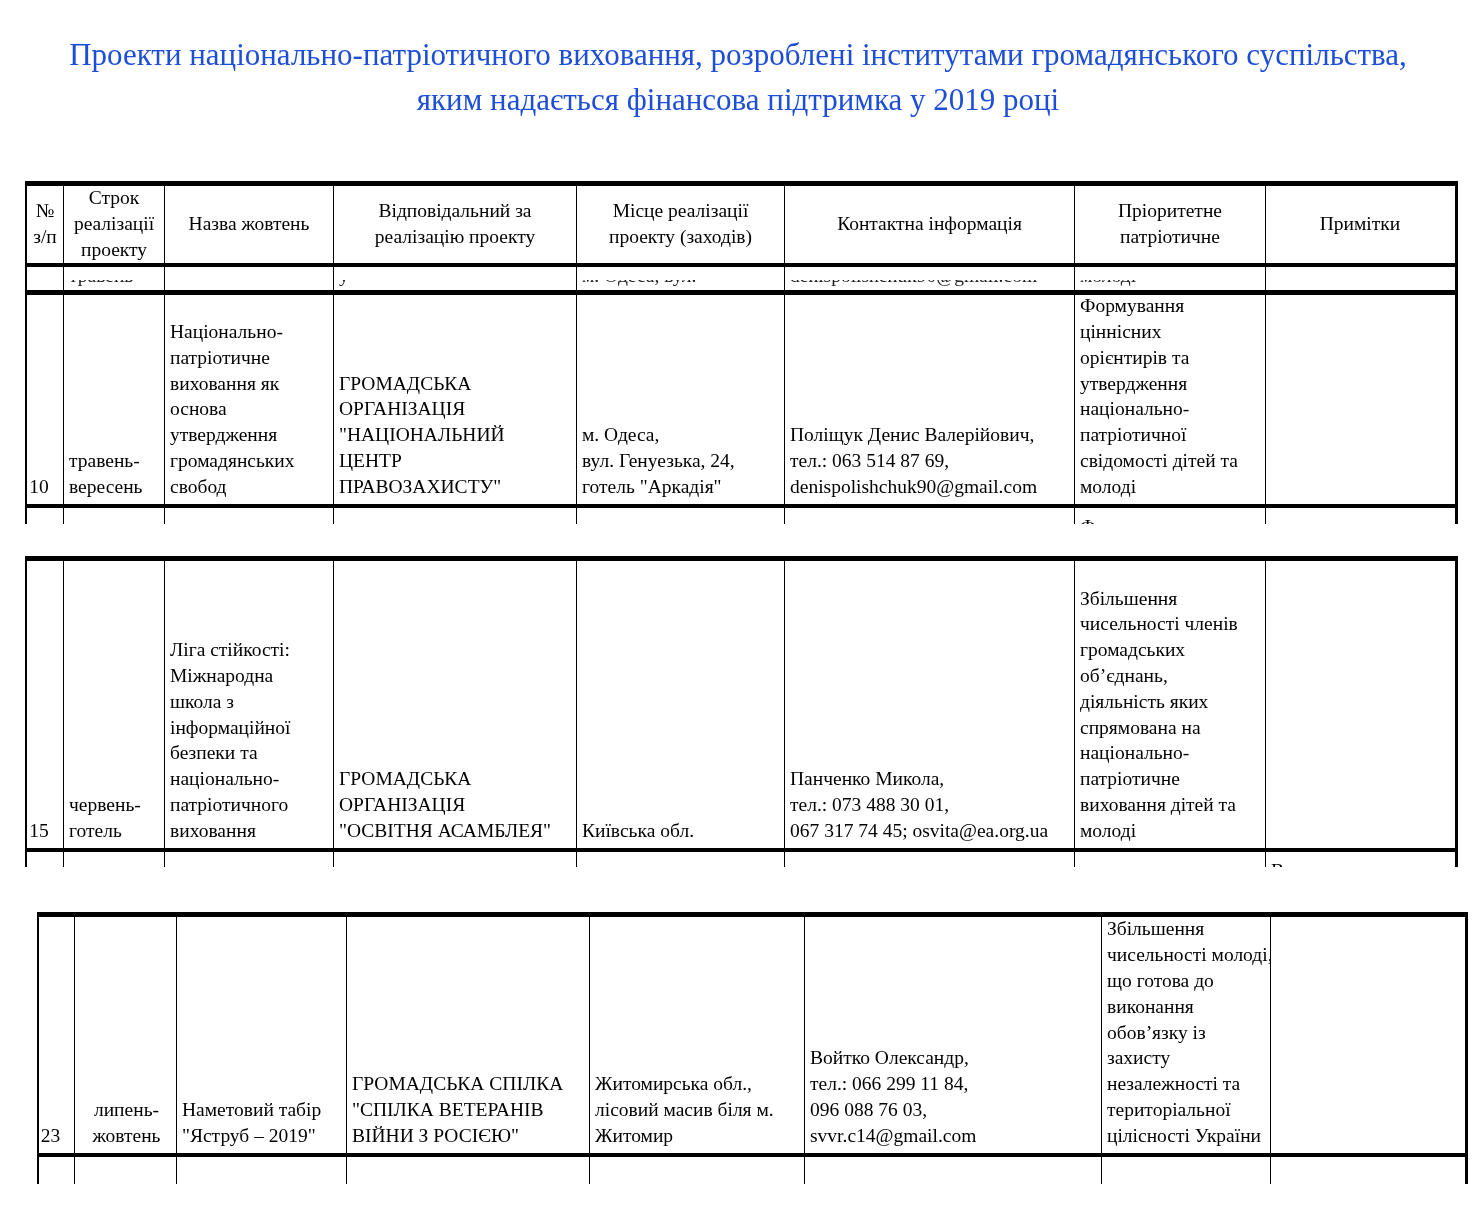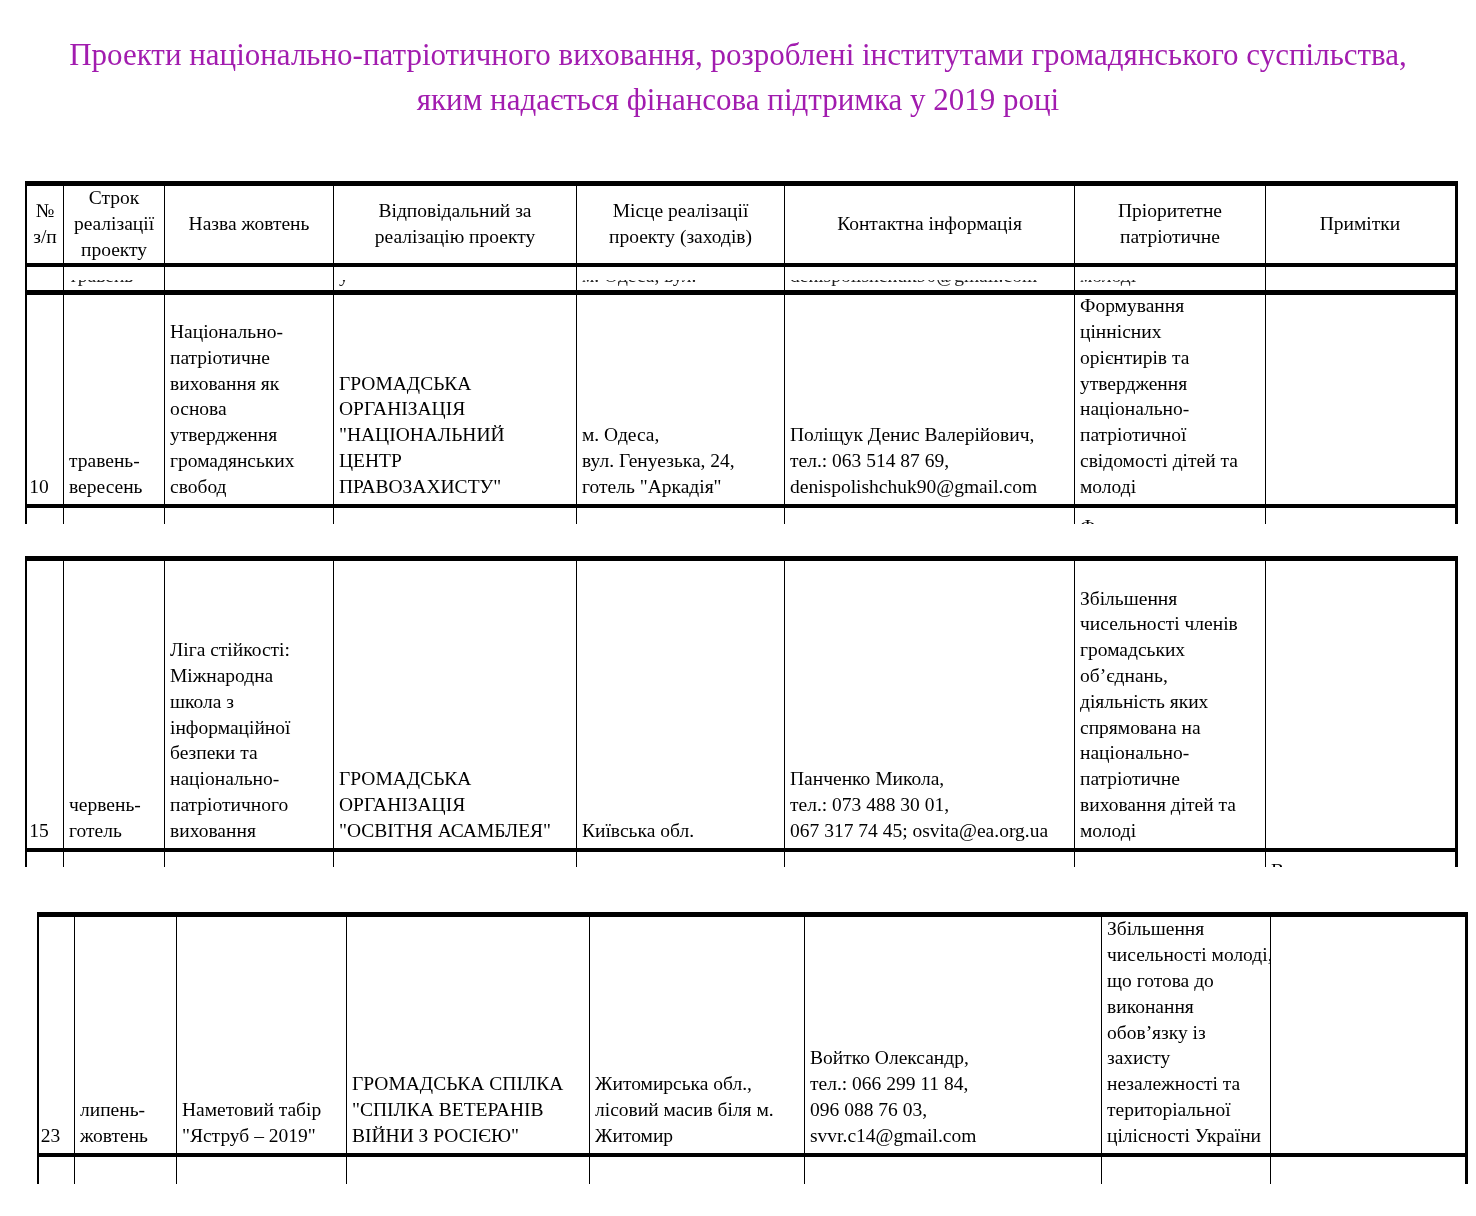--- a/index.html
+++ b/index.html
@@ -11,21 +11,21 @@
     font-family: "Liberation Serif", "DejaVu Serif", serif;
     color: #000;
   }
   .title {
     position: absolute;
     top: 32px; left: 0; width: 1476px;
     text-align: center;
     font-size: 31px;
     line-height: 45px;
     white-space: pre-line;
-    color: #a21caf;
+    color: #1d4ed8;
   }
   .frag { position: absolute; }
   .fragA { left: 25px;  width: 1433px; }
   .fragB { left: 37px;  width: 1431px; }
   .hline { height: 4.5px; background: #000; width: 100%; }
   .row {
     display: flex;
     box-sizing: border-box;
     border-left: 2.5px solid #000;
     border-right: 3px solid #000;
@@ -45,21 +45,21 @@
     line-height: 25.8px;
     white-space: pre;
   }
   .c:last-child { border-right: none; }
   
   .gA .w0 { width: 37px; }  .gA .w1 { width: 101px; }
   .gA .w2 { width: 169px; } .gA .w3 { width: 243px; }
   .gA .w4 { width: 208px; } .gA .w5 { width: 290px; }
   .gA .w6 { width: 191px; } .gA .w7 { width: 188px; }
   
-  .gB .w0 { width: 36px; }  .gB .w1 { width: 102px; }
+  .gB .w0 { width: 36px; }  .gB .w1 { width: 102px; text-align: center; }
   .gB .w2 { width: 170px; } .gB .w3 { width: 243px; }
   .gB .w4 { width: 215px; } .gB .w5 { width: 297px; }
   .gB .w6 { width: 169px; } .gB .w7 { width: 193px; }
 
   .header-row { height: 77px; }
   .header-row .c {
     justify-content: center;
     align-items: center;
     text-align: center;
     padding: 2px;

